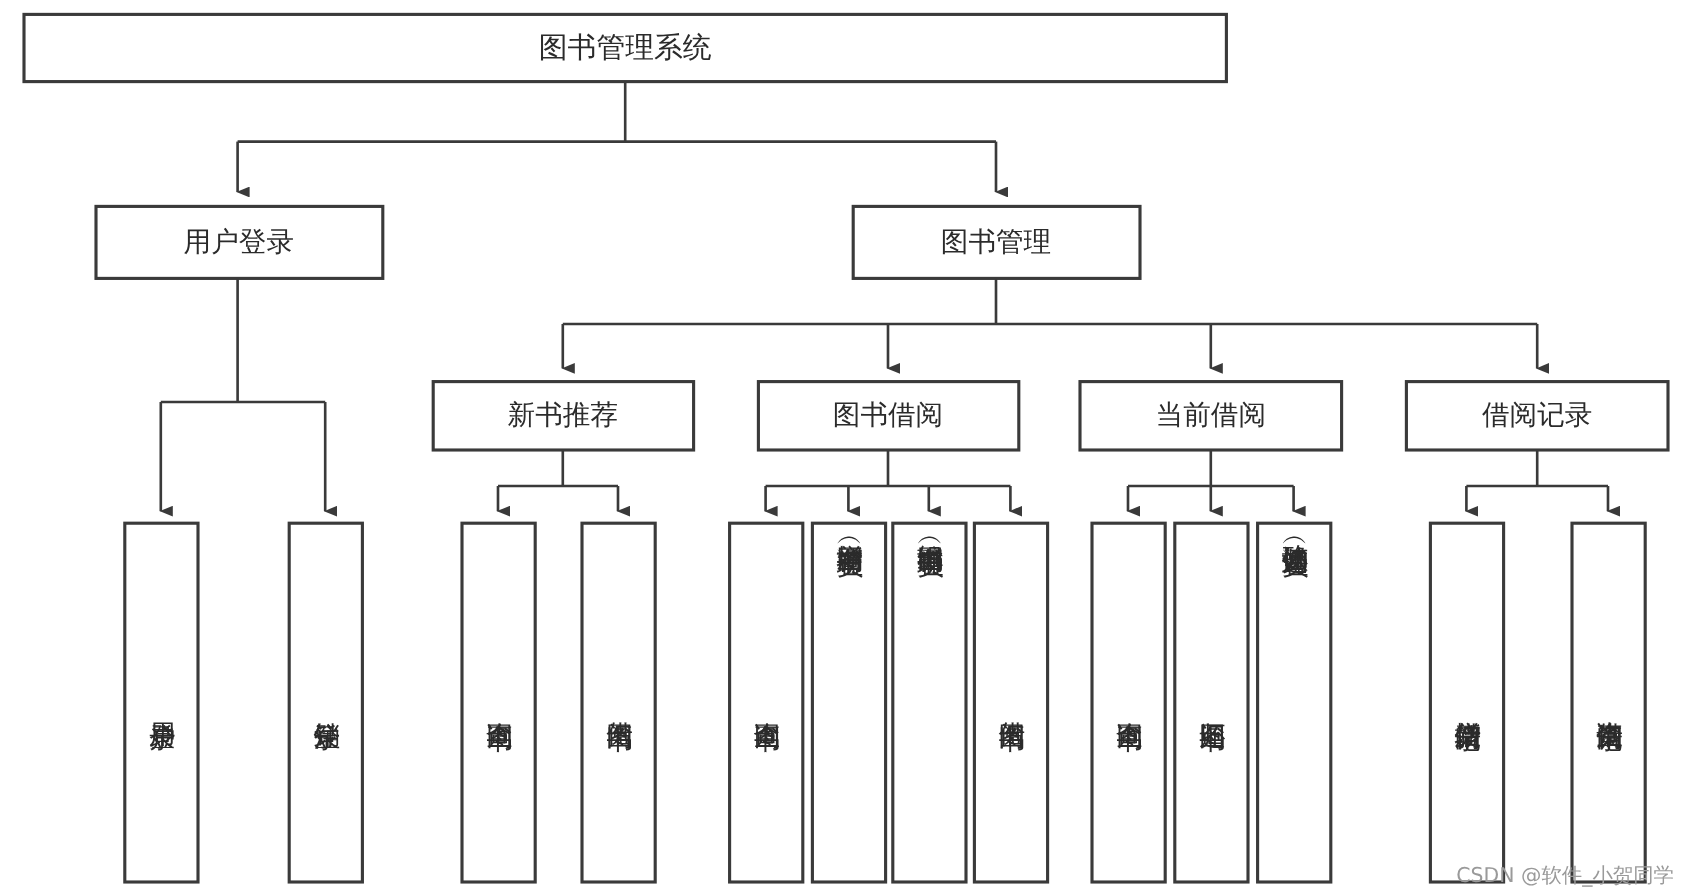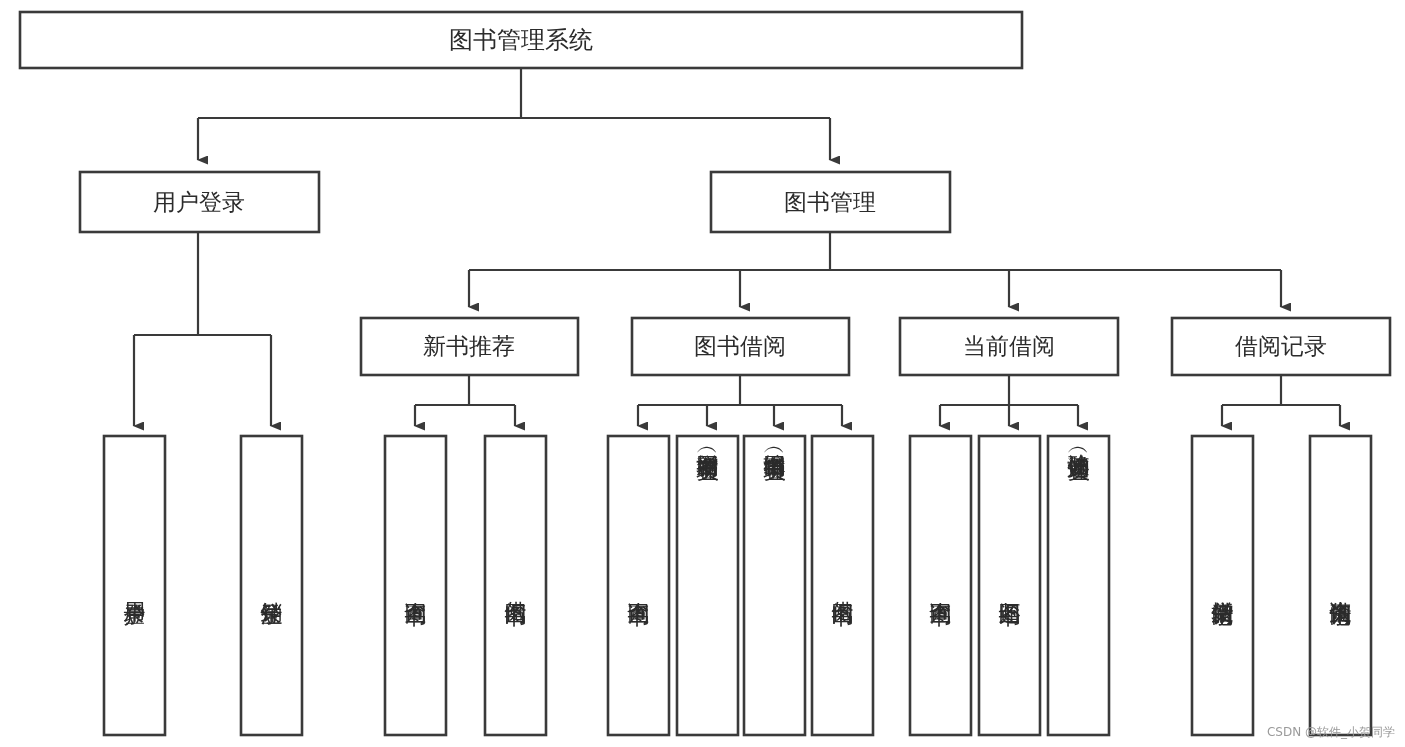--- a/index.html
+++ b/index.html
@@ -63,21 +63,21 @@
     line-height: 1.08;
     color: #2b2b2b;
     letter-spacing: 1px;
     white-space: nowrap;
     font-family: "DejaVu Sans", "Liberation Sans", sans-serif;
   }
   .watermark {
     position: absolute;
     right: 10px;
     bottom: 6px;
-    font-size: 12px;
+    font-size: 17px;
     color: #9a9a9a;
     font-family: "DejaVu Sans", "Liberation Sans", sans-serif;
     white-space: nowrap;
   }
 </style>
 </head>
 <body>
 
 <svg id="diagram" viewBox="0 0 1405 747" xmlns="http://www.w3.org/2000/svg">
 

